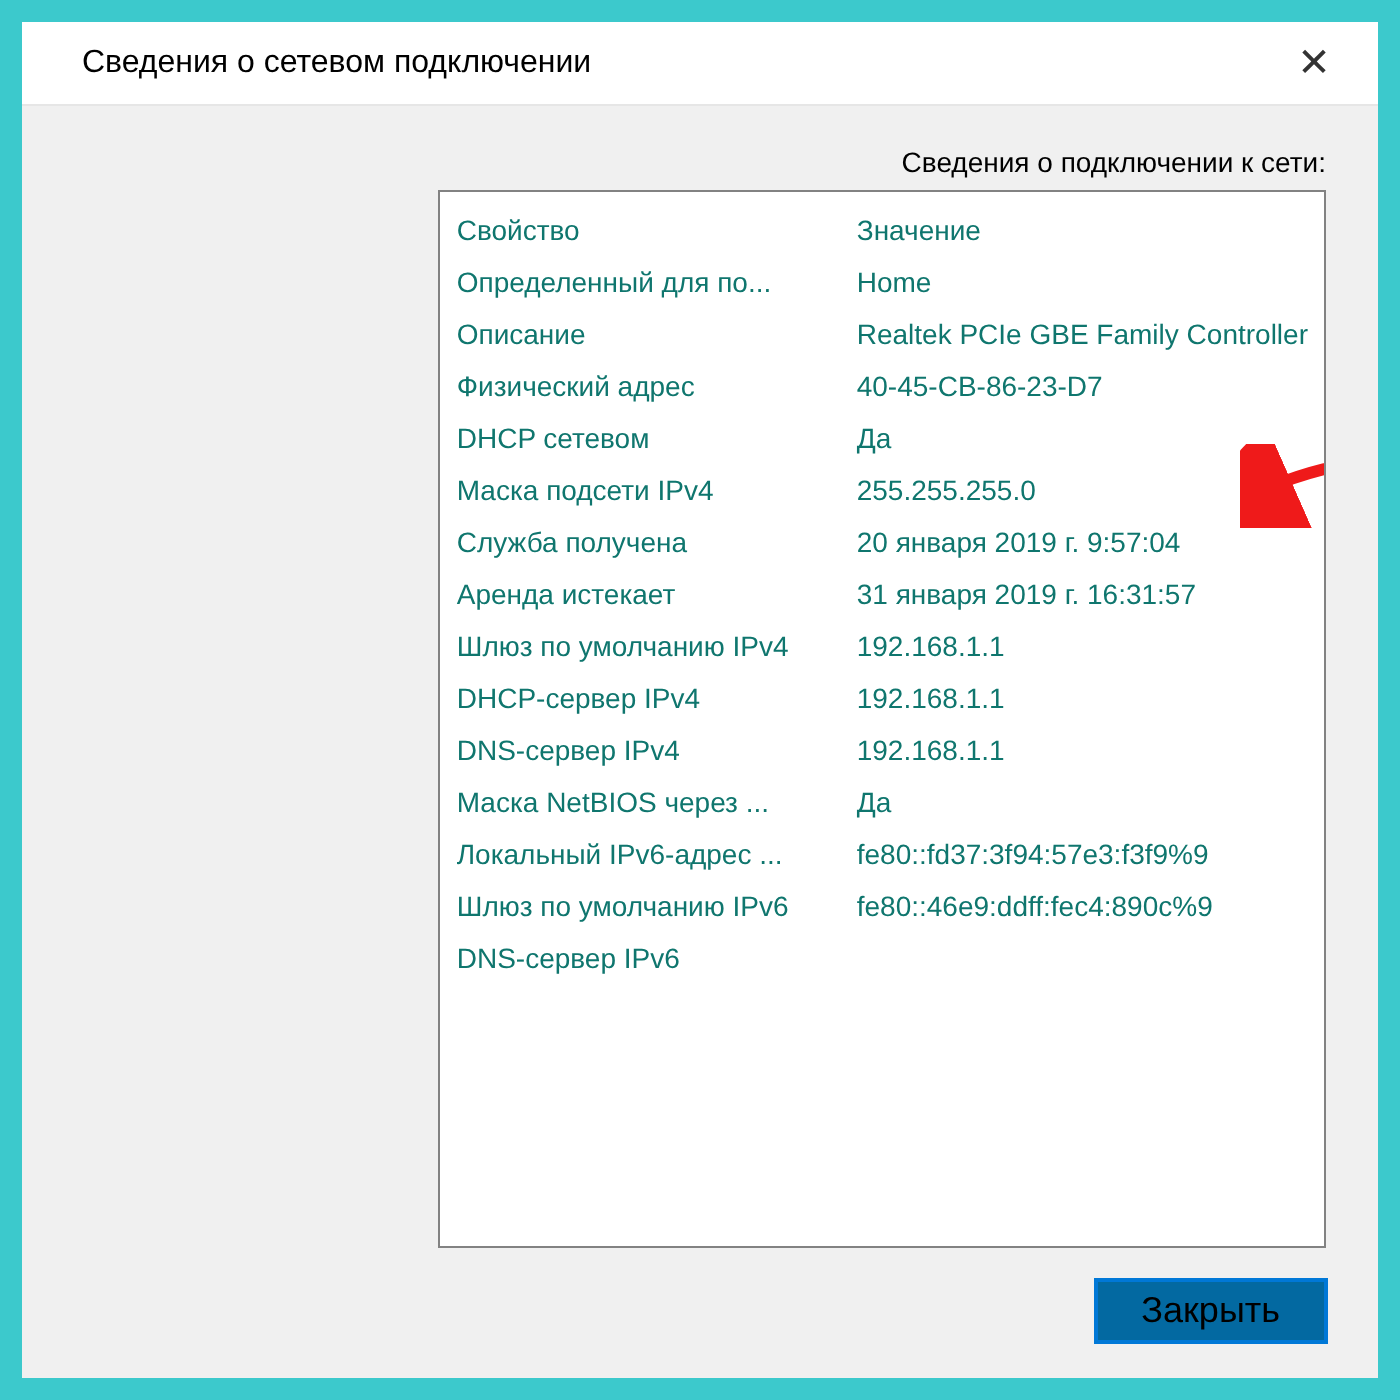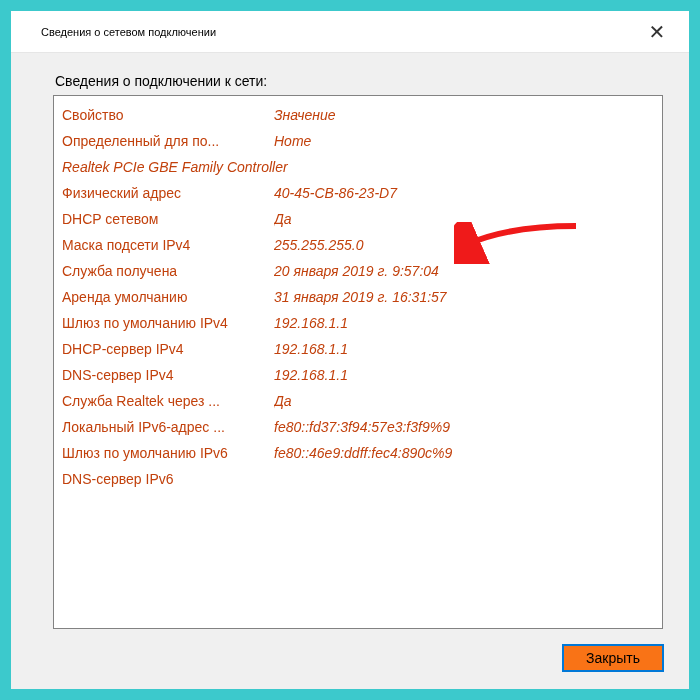--- a/index.html
+++ b/index.html
@@ -34,83 +34,82 @@
     }
     .titlebar {
       height: 42px;
       display: flex;
       align-items: center;
       padding: 0 18px 0 30px;
       border-bottom: 1px solid #e6e6e6;
     }
     .title {
       flex: 1;
-      font-size: 11px;
+      font-size: 16px;
       color: #000;
     }
     .close-btn {
       font-size: 20px;
       color: #333;
       width: 28px;
       text-align: center;
       cursor: pointer;
     }
     .body-area {
       flex: 1;
       background: #f0f0f0;
       padding: 20px 26px 18px 42px;
       display: flex;
       flex-direction: column;
+      align-items: flex-end;
     }
     .subtitle {
       font-size: 14px;
       color: #000;
       margin-bottom: 6px;
       padding-left: 2px;
     }
     .listbox {
       flex: 1;
       background: #fff;
       border: 1px solid #828282;
       padding: 6px 8px 8px 8px;
       position: relative;
       overflow: hidden;
     }
     .row {
       display: flex;
       font-size: 14px;
-      color: #c2410c;
+      color: #0f766e;
       line-height: 26px;
       white-space: nowrap;
-      gap: 12px;
     }
     .row.header {
       font-weight: 400;
     }
     .col-prop {
       width: 200px;
       overflow: hidden;
       text-overflow: ellipsis;
     }
     .col-val {
       flex: 1;
       overflow: hidden;
       text-overflow: ellipsis;
-      font-style: italic;
     }
     .footer {
       display: flex;
       justify-content: flex-end;
       padding-top: 16px;
     }
     .btn-close {
-      background: #f97316;
+      background: #0369a1;
       border: 1px solid #0078d7;
       outline: 1px solid #0078d7;
-      font-size: 14px;
+      font-size: 18px;
       padding: 4px 22px;
       cursor: pointer;
       color: #000;
     }
     .arrow {
       position: absolute;
       left: 400px;
       top: 126px;
       pointer-events: none;
     }
@@ -130,59 +129,60 @@
         <div class="row header">
           <div class="col-prop">Свойство</div>
           <div class="col-val">Значение</div>
         </div>
         <div id="rows-container">
             <div class="row">
               <div class="col-prop">Определенный для по...</div>
               <div class="col-val">Home</div>
             </div>
             <div class="row">
+              <div class="col-prop">Описание</div>
               <div class="col-val">Realtek PCIe GBE Family Controller</div>
             </div>
             <div class="row">
               <div class="col-prop">Физический адрес</div>
               <div class="col-val">40-45-CB-86-23-D7</div>
             </div>
             <div class="row">
               <div class="col-prop">DHCP сетевом</div>
               <div class="col-val">Да</div>
             </div>
             <div class="row">
               <div class="col-prop">Маска подсети IPv4</div>
               <div class="col-val">255.255.255.0</div>
             </div>
             <div class="row">
               <div class="col-prop">Служба получена</div>
               <div class="col-val">20 января 2019 г. 9:57:04</div>
             </div>
             <div class="row">
-              <div class="col-prop">Аренда умолчанию</div>
+              <div class="col-prop">Аренда истекает</div>
               <div class="col-val">31 января 2019 г. 16:31:57</div>
             </div>
             <div class="row">
               <div class="col-prop">Шлюз по умолчанию IPv4</div>
               <div class="col-val">192.168.1.1</div>
             </div>
             <div class="row">
               <div class="col-prop">DHCP-сервер IPv4</div>
               <div class="col-val">192.168.1.1</div>
             </div>
             <div class="row">
               <div class="col-prop">DNS-сервер IPv4</div>
               <div class="col-val">192.168.1.1</div>
             </div>
             <div class="row">
               <div class="col-val"></div>
             </div>
             <div class="row">
-              <div class="col-prop">Служба Realtek через ...</div>
+              <div class="col-prop">Маска NetBIOS через ...</div>
               <div class="col-val">Да</div>
             </div>
             <div class="row">
               <div class="col-prop">Локальный IPv6-адрес ...</div>
               <div class="col-val">fe80::fd37:3f94:57e3:f3f9%9</div>
             </div>
             <div class="row">
               <div class="col-prop">Шлюз по умолчанию IPv6</div>
               <div class="col-val">fe80::46e9:ddff:fec4:890c%9</div>
             </div>

